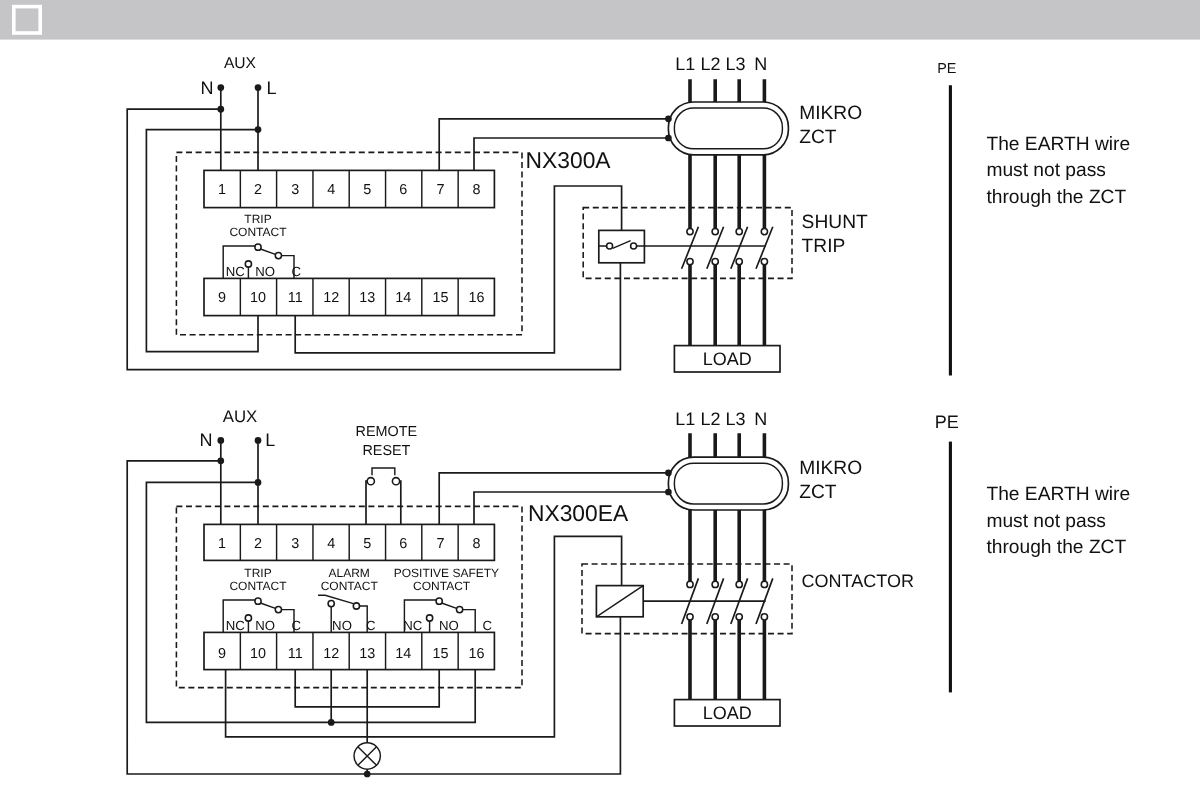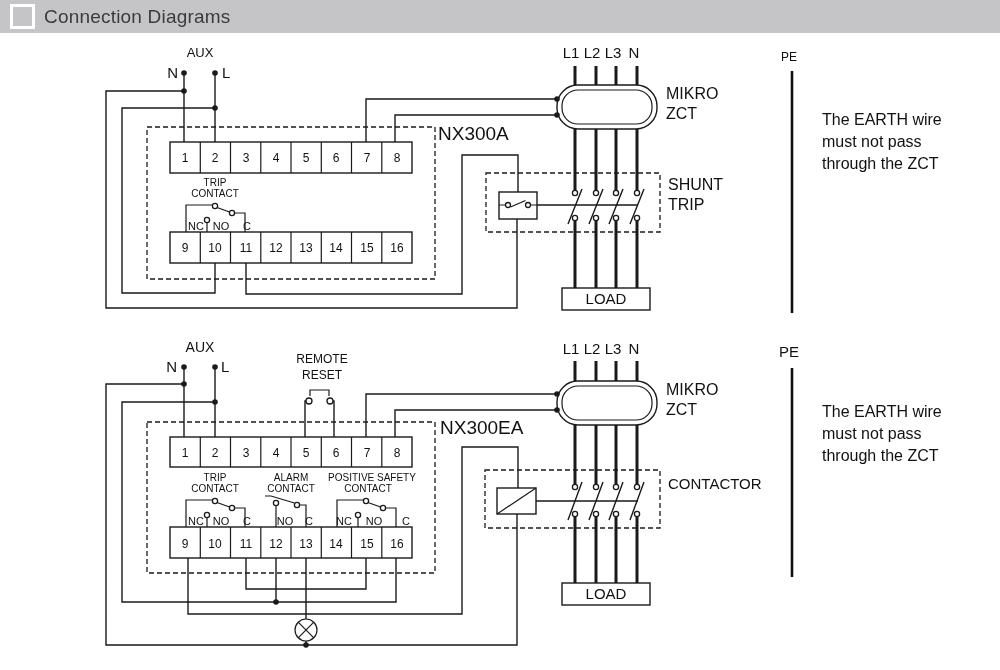--- a/index.html
+++ b/index.html
@@ -21,21 +21,20 @@
   .t14{font-size:14px;}.t15{font-size:15px;}.t16{font-size:16px;}.t19{font-size:19px;}
   .tnum{font-size:12px;text-anchor:middle;}
   .mid{text-anchor:middle;}.end{text-anchor:end;}
 </style>
 </head>
 <body>
 
 <div class="page">
   <div class="header">
     <div class="sq"></div>
-    <div class="title">Connection Diagrams</div>
   </div>
 
   <svg width="1000" height="670" viewBox="0 0 1000 670">
 
     <g>
       <text class="t13 mid" x="200" y="57">AUX</text>
       <text class="t15 end" x="178" y="78">N</text>
       <text class="t15" x="222" y="78">L</text>
 
       <path class="wire" d="M184,73V142 M215,73V142 M184,91H106V308H517V219 M215,108H122V293H215V263 M246,263V294H462V155H518V192 M366,142V99H557 M395,142V115H557 M537,205H638"></path>

